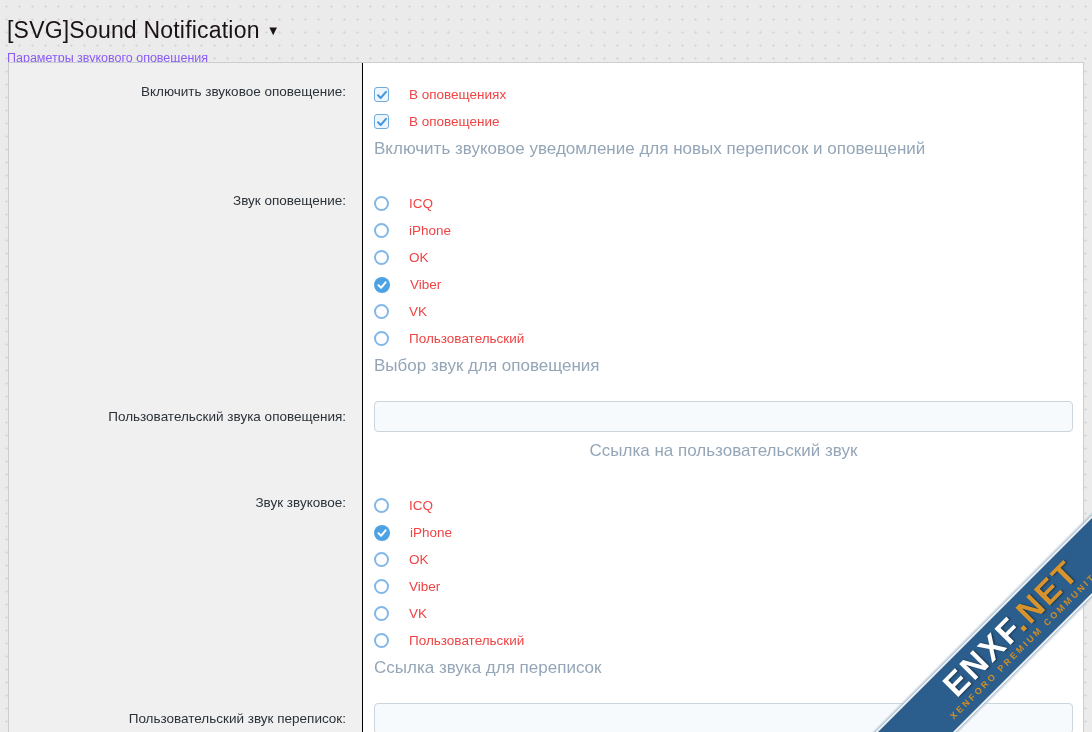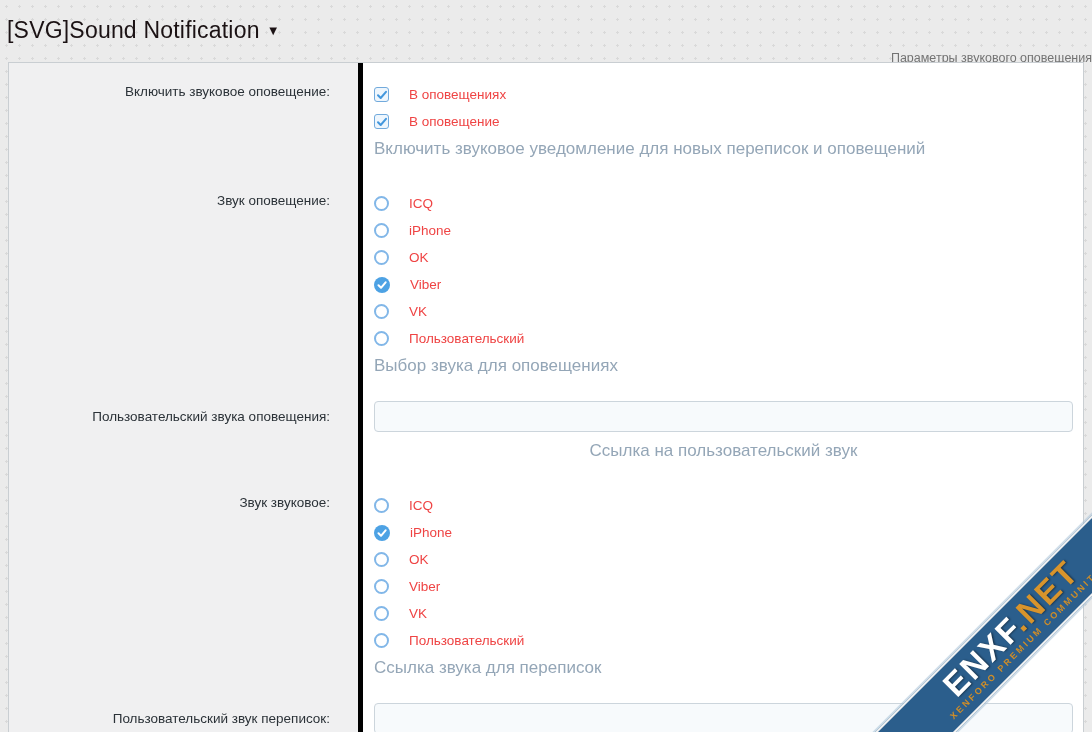--- a/index.html
+++ b/index.html
@@ -18,41 +18,41 @@
     font-size: 23px;
     font-weight: 400;
     color: #1b1214;
     letter-spacing: 0.2px;
     display: inline-flex;
     align-items: center;
     cursor: pointer;
     margin-top: 15px;
   }
   .title-caret { font-size: 13px; margin-left: 7px; color: #1b1214; }
-  .page-subtitle { margin-top: 7px; font-size: 12.5px; color: #737373; text-align: right; }
+  .page-subtitle { margin-top: 7px; font-size: 12.5px; color: #8b5cf6; }
 
   
   .panel {
     position: absolute;
     left: 8px; right: 8px; top: 62px; bottom: -20px;
     background: #ffffff;
     border: 1px solid #c9ced2;
     border-bottom: none;
     display: flex;
     flex-direction: column;
   }
   .form-row { display: flex; align-items: stretch; }
   .form-row:last-child { flex: 1; }
   .row-label {
     width: 354px;
     flex: 0 0 354px;
     background: #f0f0f1;
-    border-right: 5px solid #000000;
+    border-right: 1px solid #000000;
     text-align: right;
-    padding-right: 28px;
+    padding-right: 16px;
     font-size: 13.5px;
     color: #2b3238;
   }
   .row-options .row-label { padding-top: 21px; }
   .row-input   .row-label { padding-top: 20px; }
   .row-content { flex: 1; background: #fff; padding: 18px 10px 13px 11px; }
   .row-input .row-content { padding-top: 12px; }
 
   .option-line {
     display: flex;
@@ -202,21 +202,21 @@
         <span>Viber</span>
       </div>
       <div class="option-line">
         <span class="rdo"></span>
         <span>VK</span>
       </div>
       <div class="option-line">
         <span class="rdo"></span>
         <span>Пользовательский</span>
       </div>
-      <div class="hint">Выбор звука для оповещениях</div>
+      <div class="hint">Выбор звук для оповещения</div>
     </div>
   </div>
 
   <div class="form-row row-input">
     <div class="row-label">Пользовательский звука оповещения:</div>
     <div class="row-content">
       <input type="text" class="text-input" value="" style="">
       <div class="hint">Ссылка на пользовательский звук</div>
     </div>
   </div>

